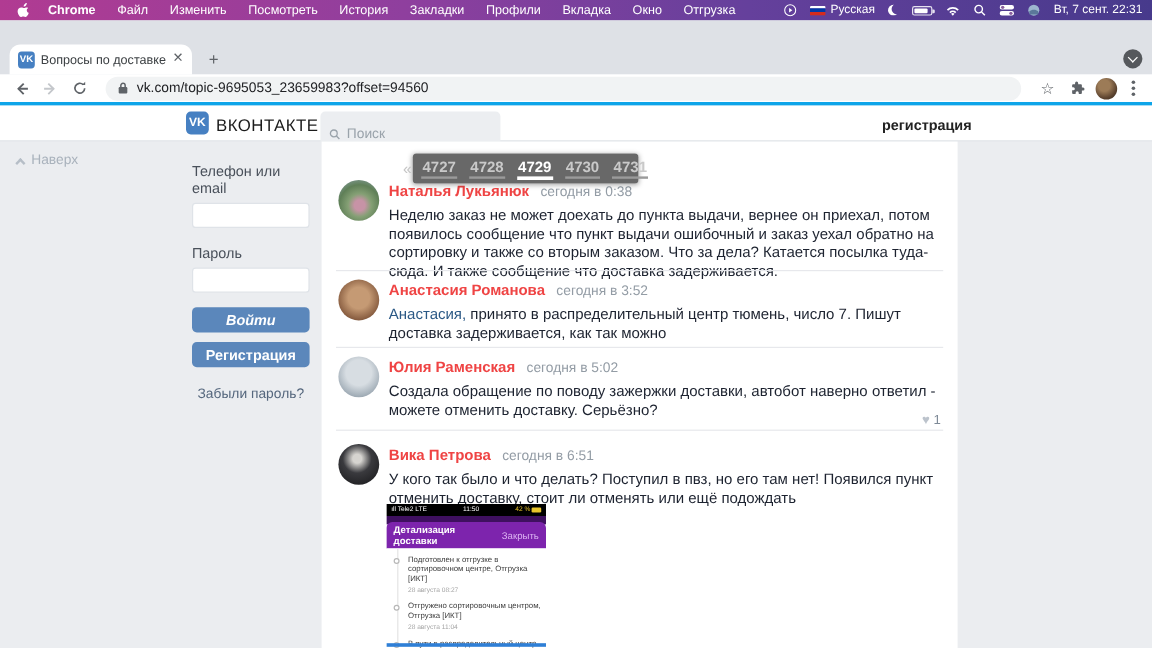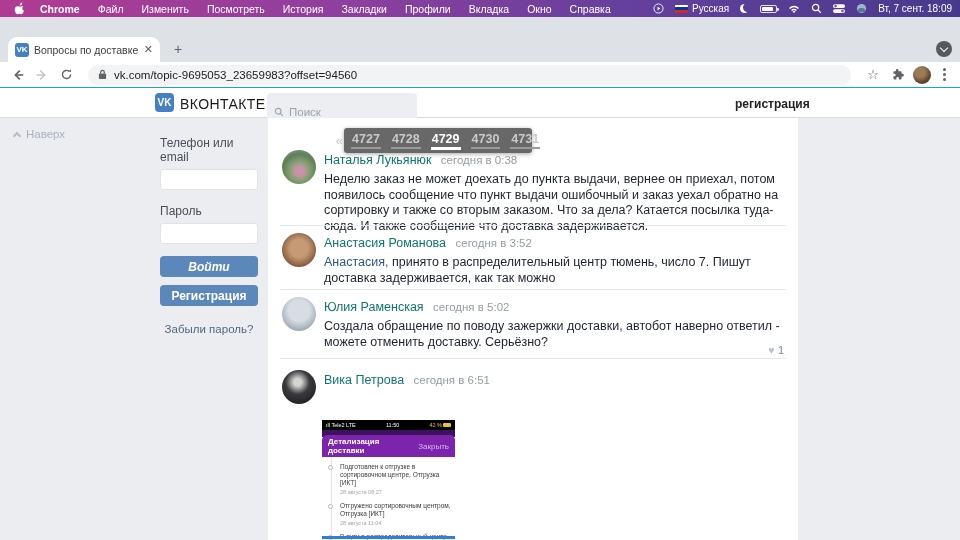--- a/index.html
+++ b/index.html
@@ -31,21 +31,21 @@
   .tab-close { color:#5f6368; font-size:11px; line-height:1; cursor:default; }
   .newtab { position:absolute; left:170px; bottom:5px; width:16px; height:16px; color:#5f6368; font-size:14px;
     display:flex; align-items:center; justify-content:center; }
   .tabsearch { position:absolute; right:8px; bottom:5px; width:16px; height:16px; border-radius:50%; background:#55585c;
     display:flex; align-items:center; justify-content:center; }
   .tabsearch b { width:6px; height:6px; border-right:1.5px solid #fff; border-bottom:1.5px solid #fff;
     transform:rotate(45deg); margin-top:-3px; }
 
   
   .toolbar { position:absolute; top:62px; left:0; width:960px; height:26px; background:#fff;
-    border-bottom:1px solid #0ea5e9; display:flex; align-items:center; padding:0 10px; gap:8px; }
+    border-bottom:3px solid #0ea5e9; display:flex; align-items:center; padding:0 10px; gap:8px; }
   .nav-ic { width:16px; height:16px; flex:none; display:flex; align-items:center; justify-content:center; }
   .omnibox { flex:1; height:20px; background:#f1f3f4; border-radius:10px; display:flex; align-items:center;
     padding:0 10px; gap:7px; margin:0 6px; }
   .url { font-size:11.5px; color:#202124; white-space:nowrap; }
   .avatar-br { width:18px; height:18px; border-radius:50%; flex:none;
     background:radial-gradient(circle at 40% 35%, #9c7b57 0 30%, #5d4430 65%, #2c221a 100%); }
   .dots3 { display:flex; flex-direction:column; gap:2px; padding:0 4px; }
   .dots3 i { width:3px; height:3px; border-radius:50%; background:#5f6368; }
 
   
@@ -73,21 +73,21 @@
   
   .content { position:absolute; left:268px; top:0; width:530px; height:422px; background:#fff; overflow:hidden; }
   .divider { position:absolute; left:12px; right:12px; height:1px; background:#e7e8ec; }
   .comment { position:absolute; left:0; width:530px; }
   .c-avatar { position:absolute; left:14px; top:0; width:34px; height:34px; border-radius:50%; }
   .av1 { background:radial-gradient(circle at 52% 62%, #c793a6 0 16%, #85a075 35%, #5f7f57 62%, #93a7b8 100%); }
   .av2 { background:radial-gradient(circle at 50% 45%, #c59a74 0 35%, #8a5f42 70%, #4a3426 100%); }
   .av3 { background:radial-gradient(circle at 50% 40%, #d7dde2 0 40%, #9fabb5 75%, #6e7a85 100%); }
   .av4 { background:radial-gradient(circle at 46% 36%, #d6d4d0 0 13%, #3a3a3e 42%, #141416 100%); }
   .c-body { position:absolute; left:56px; top:0; right:12px; }
-  .c-name { font-size:12.5px; font-weight:normal; color:#0f766e; display:inline; }
+  .c-name { font-size:12.5px; font-weight:bold; color:#ef4444; display:inline; }
   .c-time { font-size:11.5px; color:#939ca5; display:inline; margin-left:5px; }
   .c-text { font-size:12.5px; color:#1d2330; line-height:15.5px; margin-top:4px; }
   .c-mention { color:#2a5885; }
   .c-like { position:absolute; right:14px; display:flex; align-items:center; gap:3px;
     font-size:11px; color:#7e8a97; }
   .c-like .heart { color:#bcc3cc; font-size:11px; }
 
   
   .pagebar { position:absolute; left:344px; top:10px; width:188px; height:25px; background:rgba(92,92,92,.93);
     border-radius:3px; box-shadow:0 1px 4px rgba(0,0,0,.35); display:flex; align-items:center;
@@ -129,21 +129,21 @@
   </span>
   <span class="mb-item app">Chrome</span>
   <span class="mb-item">Файл</span>
   <span class="mb-item">Изменить</span>
   <span class="mb-item">Посмотреть</span>
   <span class="mb-item">История</span>
   <span class="mb-item">Закладки</span>
   <span class="mb-item">Профили</span>
   <span class="mb-item">Вкладка</span>
   <span class="mb-item">Окно</span>
-  <span class="mb-item">Справка</span>
+  <span class="mb-item">Отгрузка</span>
 
   <span class="mb-right">
     <span class="mb-ic">
       <svg width="11" height="11" viewBox="0 0 12 12">
           <circle cx="6" cy="6" r="5" fill="none" stroke="#fff"></circle>
           <path d="M5 4l3 2-3 2z" fill="#fff"></path>
         </svg>
     </span>
     <span class="mb-ic" style="gap:4px;">
       <span class="flag">
@@ -179,21 +179,21 @@
           <rect x="0" y="6.8" width="14" height="4.4" rx="2.2" fill="#fff"></rect>
           <circle cx="11" cy="9" r="1.6" fill="#8a5f9e"></circle>
         </svg>
     </span>
     <span class="mb-ic">
       <svg width="11" height="11" viewBox="0 0 12 12">
           <circle cx="6" cy="6" r="5" fill="#9db6cf"></circle>
           <path d="M2 7c2-2 6-2 8 0v3H2z" fill="#5b789a"></path>
         </svg>
     </span>
-    <span>Вт, 7 сент.  18:09</span>
+    <span>Вт, 7 сент.  22:31</span>
   </span>
 </div>
 
 <div class="tabstrip">
   <div class="tab">
     <span class="favicon">VK</span>
     <span class="tab-title">Вопросы по доставке | WILDB</span>
     <span class="tab-close">✕</span>
   </div>
   <div class="newtab">+</div>
@@ -306,20 +306,21 @@
       <span class="heart">♥</span>
       <span>1</span>
     </div>
     <div class="divider" style="top:240px;"></div>
 
     <div class="comment" style="top:252px;">
       <div class="c-avatar av4"></div>
       <div class="c-body">
         <span class="c-name">Вика Петрова</span>
         <span class="c-time">сегодня в 6:51</span>
+        <div class="c-text">У кого так было и что делать? Поступил в пвз, но его там нет! Появился пункт отменить доставку, стоит ли отменять или ещё подождать</div>
       </div>
     </div>
 
     <div class="attach">
       <div class="ph-status">
         <span>ıll Tele2 LTE</span>
         <span>11:50</span>
         <span class="ph-batt">
             <span>42 %</span>
             <i></i>

